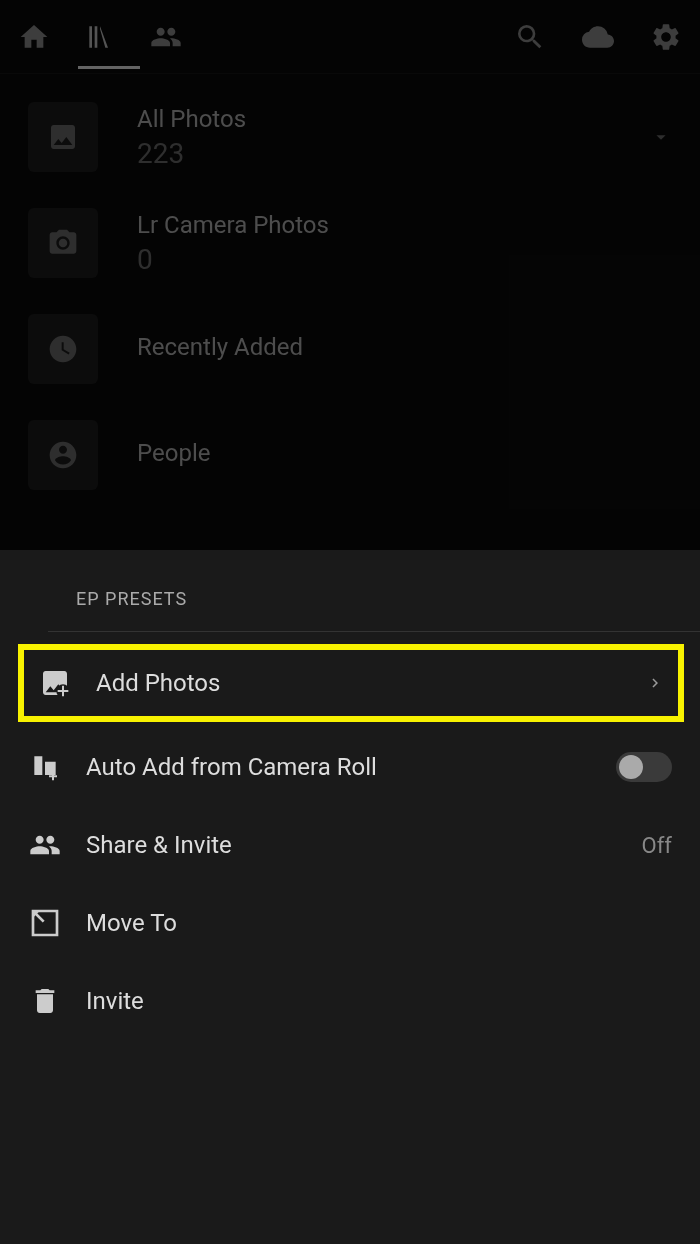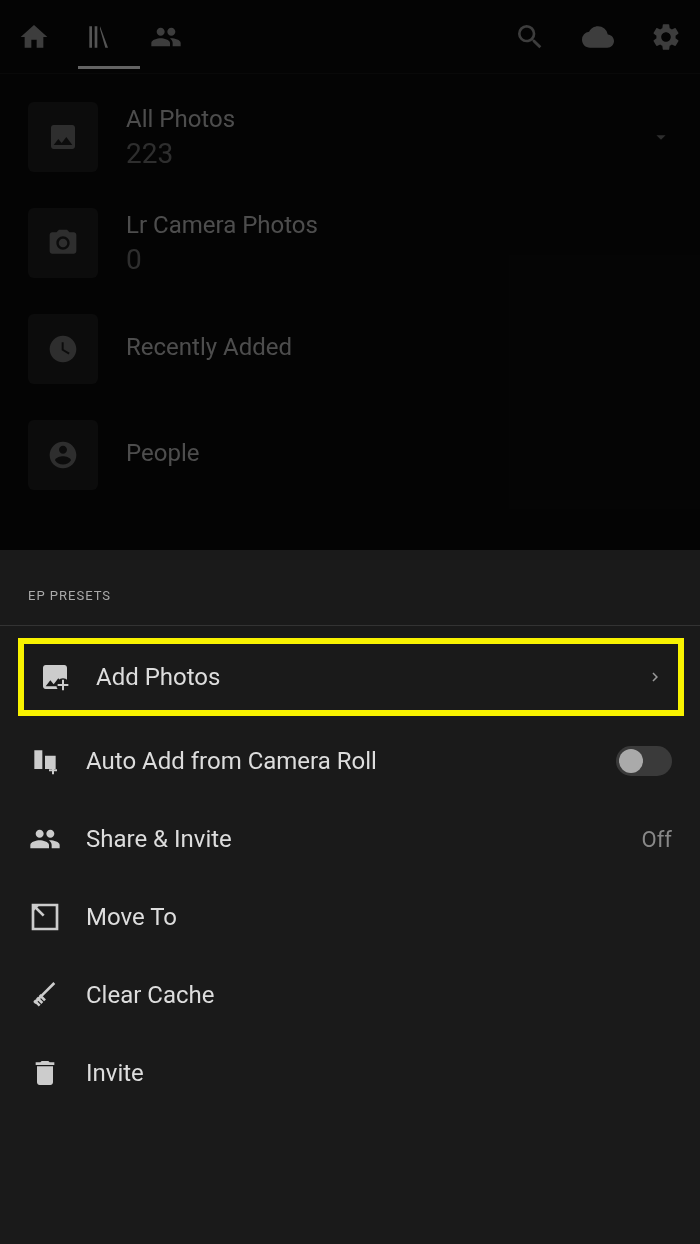--- a/index.html
+++ b/index.html
@@ -35,21 +35,21 @@
 .active-underline {
   position: absolute;
   left: 78px; top: 66px;
   width: 62px; height: 3px;
   background: #ddd;
 }
 .library-list { padding: 28px 28px 0 28px; }
 .lib-item {
   display: flex;
   align-items: center;
-  gap: 28px;
+  gap: 39px;
   margin-bottom: 36px;
   cursor: pointer;
   justify-content: space-between;
 }
 .lib-thumb {
   width: 70px; height: 70px;
   background: #1c1c1c;
   border-radius: 6px;
   display: flex;
   align-items: center;
@@ -61,24 +61,25 @@
 .lib-count { font-size: 28px; color: #666; }
 .chevron { width: 22px; height: 22px; fill: #666; }
 .sheet {
   position: absolute;
   left: 0; right: 0; top: 550px; bottom: 0;
   background: #1a1a1a;
   z-index: 10;
 }
 .sheet-header {
   padding: 38px 28px 22px 28px;
-  font-size: 13px;
+  font-size: 18px;
   letter-spacing: 1px;
   color: #aaa;
   border-bottom: 1px solid #333;
+  margin-left: 48px;
 }
 .menu-list { padding: 6px 0; }
 .menu-item {
   display: flex;
   align-items: center;
   padding: 22px 28px;
   gap: 24px;
   cursor: pointer;
 }
 .menu-item.highlighted {
@@ -235,27 +236,19 @@
             <path d="M3 3h18v18H3z" fill="none" stroke="#ccc" stroke-width="2"></path>
             <path d="M3 3l8 8" stroke="#ccc" stroke-width="2"></path>
             <path d="M8 3H3v5" fill="#ccc"></path>
           </svg>
         </div>
       <div class="menu-label">Move To</div>
     </div>
     <div class="menu-item">
       <div class="menu-icon">
           <svg viewBox="0 0 24 24">
-            <path d="M19 3l-8 8M11 11l-7 7M6 14l4 4M4 16l4 4M8 12l4 4" stroke="#ccc" stroke-width="2" fill="none"></path>
-          </svg>
-        </div>
-      <div class="menu-label">Clear Cache</div>
-    </div>
-    <div class="menu-item">
-      <div class="menu-icon">
-          <svg viewBox="0 0 24 24">
             <path d="M6 19c0 1.1.9 2 2 2h8c1.1 0 2-.9 2-2V7H6v12zM19 4h-3.5l-1-1h-5l-1 1H5v2h14V4z"></path>
           </svg>
         </div>
       <div class="menu-label">Invite</div>
     </div>
   </div>
 </div>
 
 </body></html>

